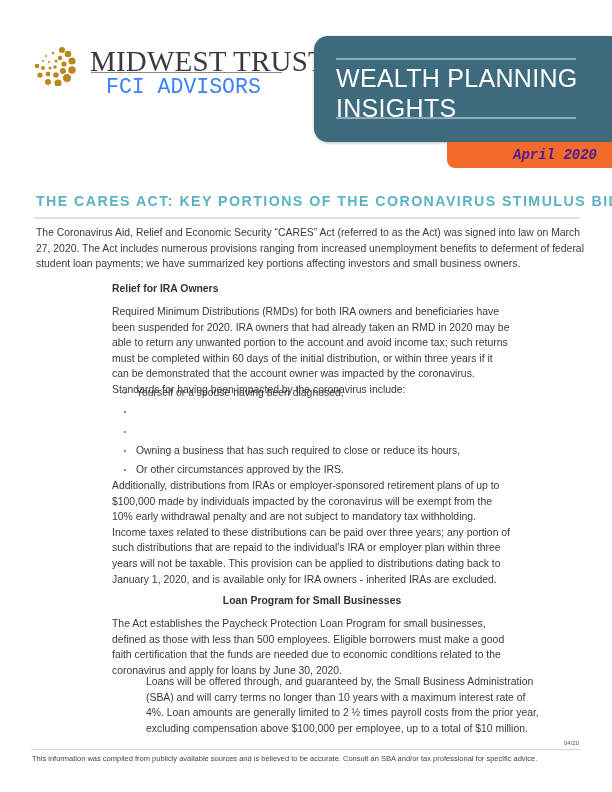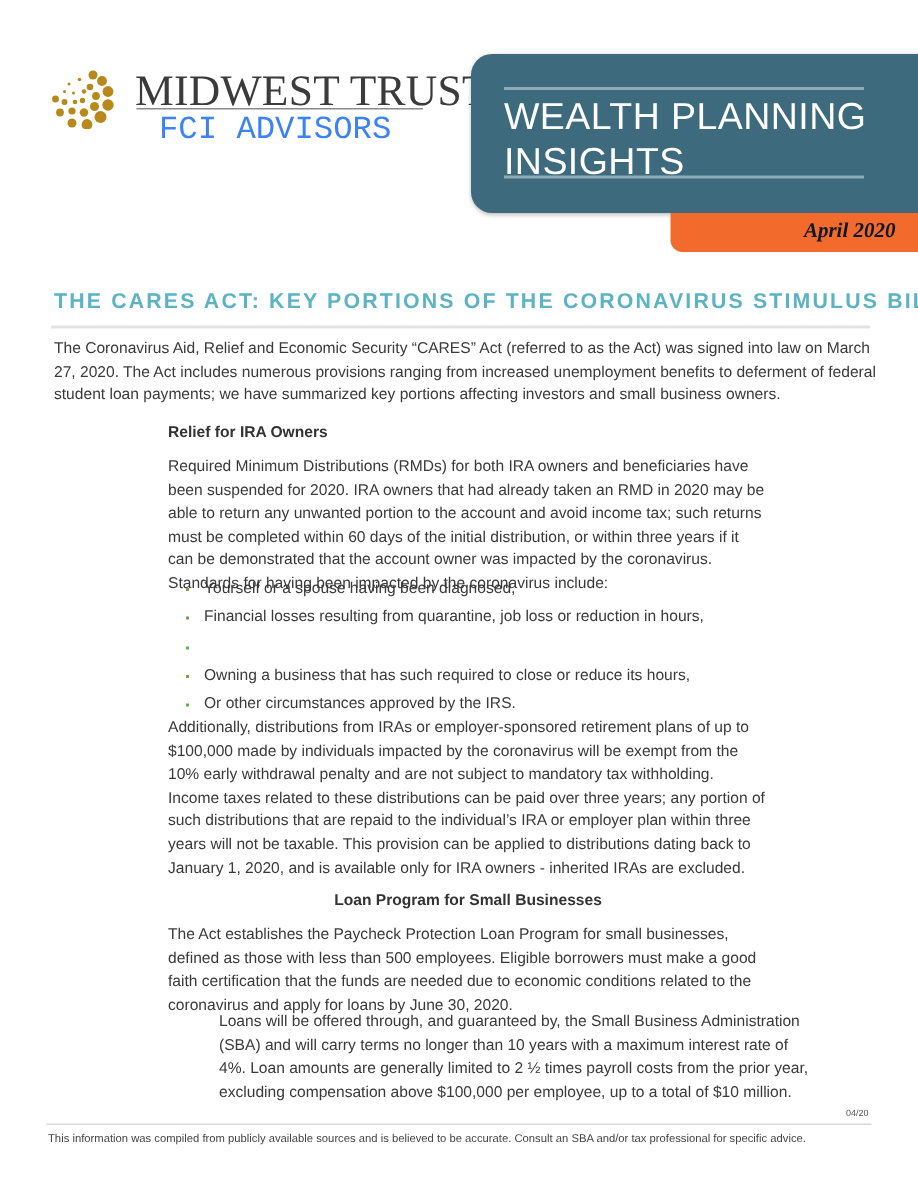--- a/index.html
+++ b/index.html
@@ -28,21 +28,21 @@
     .banner-rule.bottom { top: 81px; }
     .banner-title {
       position: absolute; left: 22px; top: 27px; color: #ffffff; font-size: 25px; line-height: 30px;
       letter-spacing: 0.3px; white-space: pre-line;
     }
     .date-bar {
       position: absolute; left: 447px; top: 142px; width: 170px; height: 26px; background: #f26a2c;
       border-radius: 0 0 0 8px;
     }
     .date-text {
-      position: absolute; right: 20px; top: 5px; color: #0f172a; font-family: Liberation Serif, serif;
+      position: absolute; right: 20px; top: 5px; color: #4c1d95; font-family: Liberation Mono, monospace;
       font-style: italic; font-weight: bold; font-size: 14px;
     }
 
     .doc-title {
       position: absolute; left: 36px; top: 193px; color: #5bb3c4; font-weight: bold; font-size: 14.2px;
       letter-spacing: 1.45px; white-space: nowrap;
     }
     .title-rule { position: absolute; left: 34px; top: 217px; width: 546px; height: 2px; background: #e3e3e3; }
 
     .intro {
@@ -111,21 +111,21 @@
 <div class="intro">The Coronavirus Aid, Relief and Economic Security “CARES” Act (referred to as the Act) was signed into law on March 27, 2020. The Act includes numerous provisions ranging from increased unemployment benefits to deferment of federal student loan payments; we have summarized key portions affecting investors and small business owners.</div>
 
 <div class="col" style="top:281px;">
   <span class="heading">Relief for IRA Owners</span>
 </div>
 <div class="col" style="top:304px;">Required Minimum Distributions (RMDs) for both IRA owners and beneficiaries have been suspended for 2020. IRA owners that had already taken an RMD in 2020 may be able to return any unwanted portion to the account and avoid income tax; such returns must be completed within 60 days of the initial distribution, or within three years if it can be demonstrated that the account owner was impacted by the coronavirus. Standards for having been impacted by the coronavirus include:</div>
 
 <div class="col" style="top:383px;">
   <ul class="bullets">
     <li><span class="dot"></span><span>Yourself or a spouse having been diagnosed,</span></li>
-    <li><span class="dot"></span><span>Financial losses resulting from quarantine, job loss or reduction in hours,</span></li>
+    <li><span class="dot"></span></li>
     <li><span class="dot"></span></li>
     <li><span class="dot"></span><span>Owning a business that has such required to close or reduce its hours,</span></li>
     <li><span class="dot"></span><span>Or other circumstances approved by the IRS.</span></li>
   </ul>
 </div>
 
 <div class="col" style="top:478px;">Additionally, distributions from IRAs or employer-sponsored retirement plans of up to $100,000 made by individuals impacted by the coronavirus will be exempt from the 10% early withdrawal penalty and are not subject to mandatory tax withholding. Income taxes related to these distributions can be paid over three years; any portion of such distributions that are repaid to the individual’s IRA or employer plan within three years will not be taxable. This provision can be applied to distributions dating back to January 1, 2020, and is available only for IRA owners - inherited IRAs are excluded.</div>
 
 <div class="col" style="top:593px;text-align:center;">
   <span class="heading">Loan Program for Small Businesses</span>

